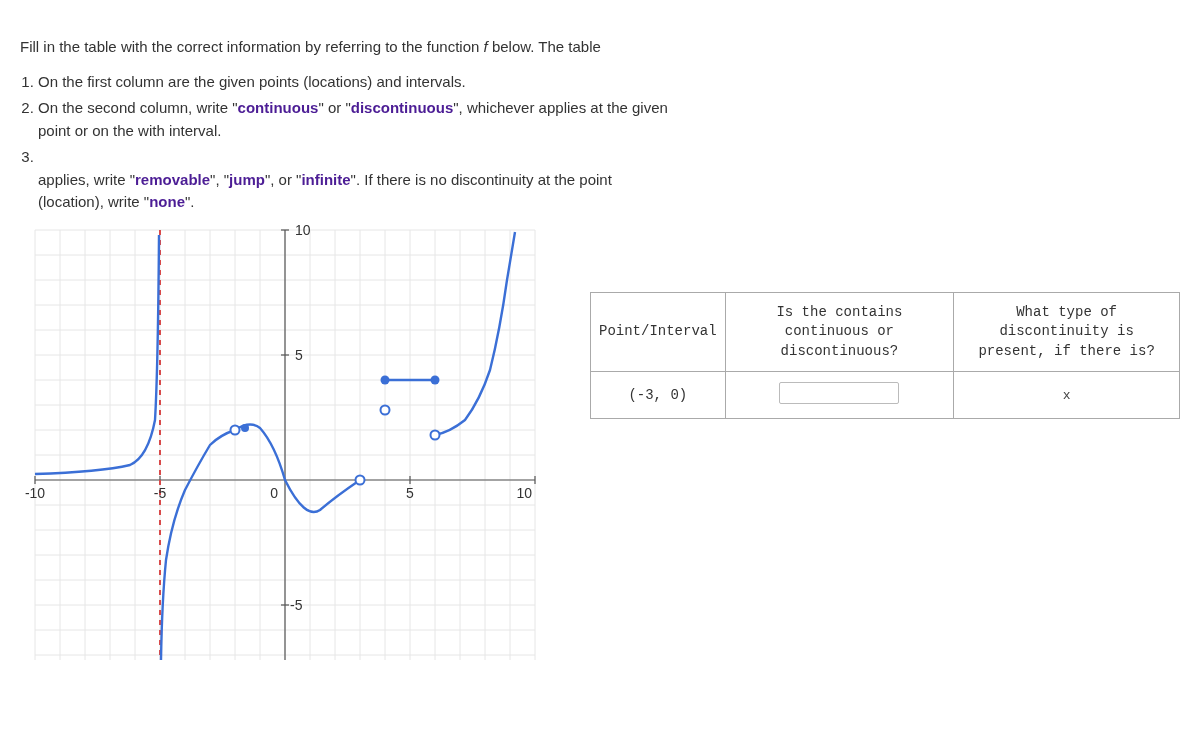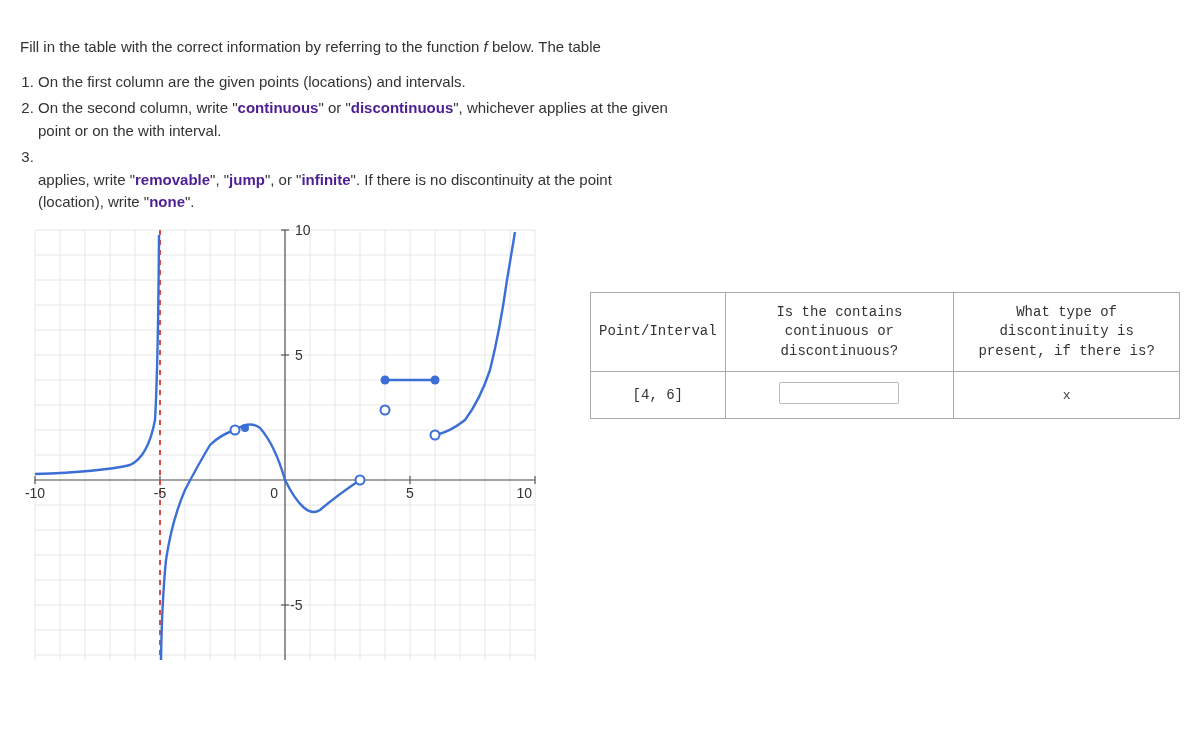--- a/index.html
+++ b/index.html
@@ -182,20 +182,20 @@
     <table class="data">
       <thead>
         <tr>
           <th><span>Point/Interval</span></th>
           <th><span>Is the contains continuous or</span><br><span>discontinuous?</span></th>
           <th><span>What type of discontinuity is</span><br><span>present, if there is?</span></th>
         </tr>
       </thead>
       <tbody id="table-body">
           <tr>
-            <td>[4, 6]</td>
+            <td>(-3, 0)</td>
             <td><span class="input-slot"></span></td>
             <td><span class="x-mark">x</span></td>
           </tr>
         </tbody>
     </table>
   </div>
 </div>
 
 </body></html>

